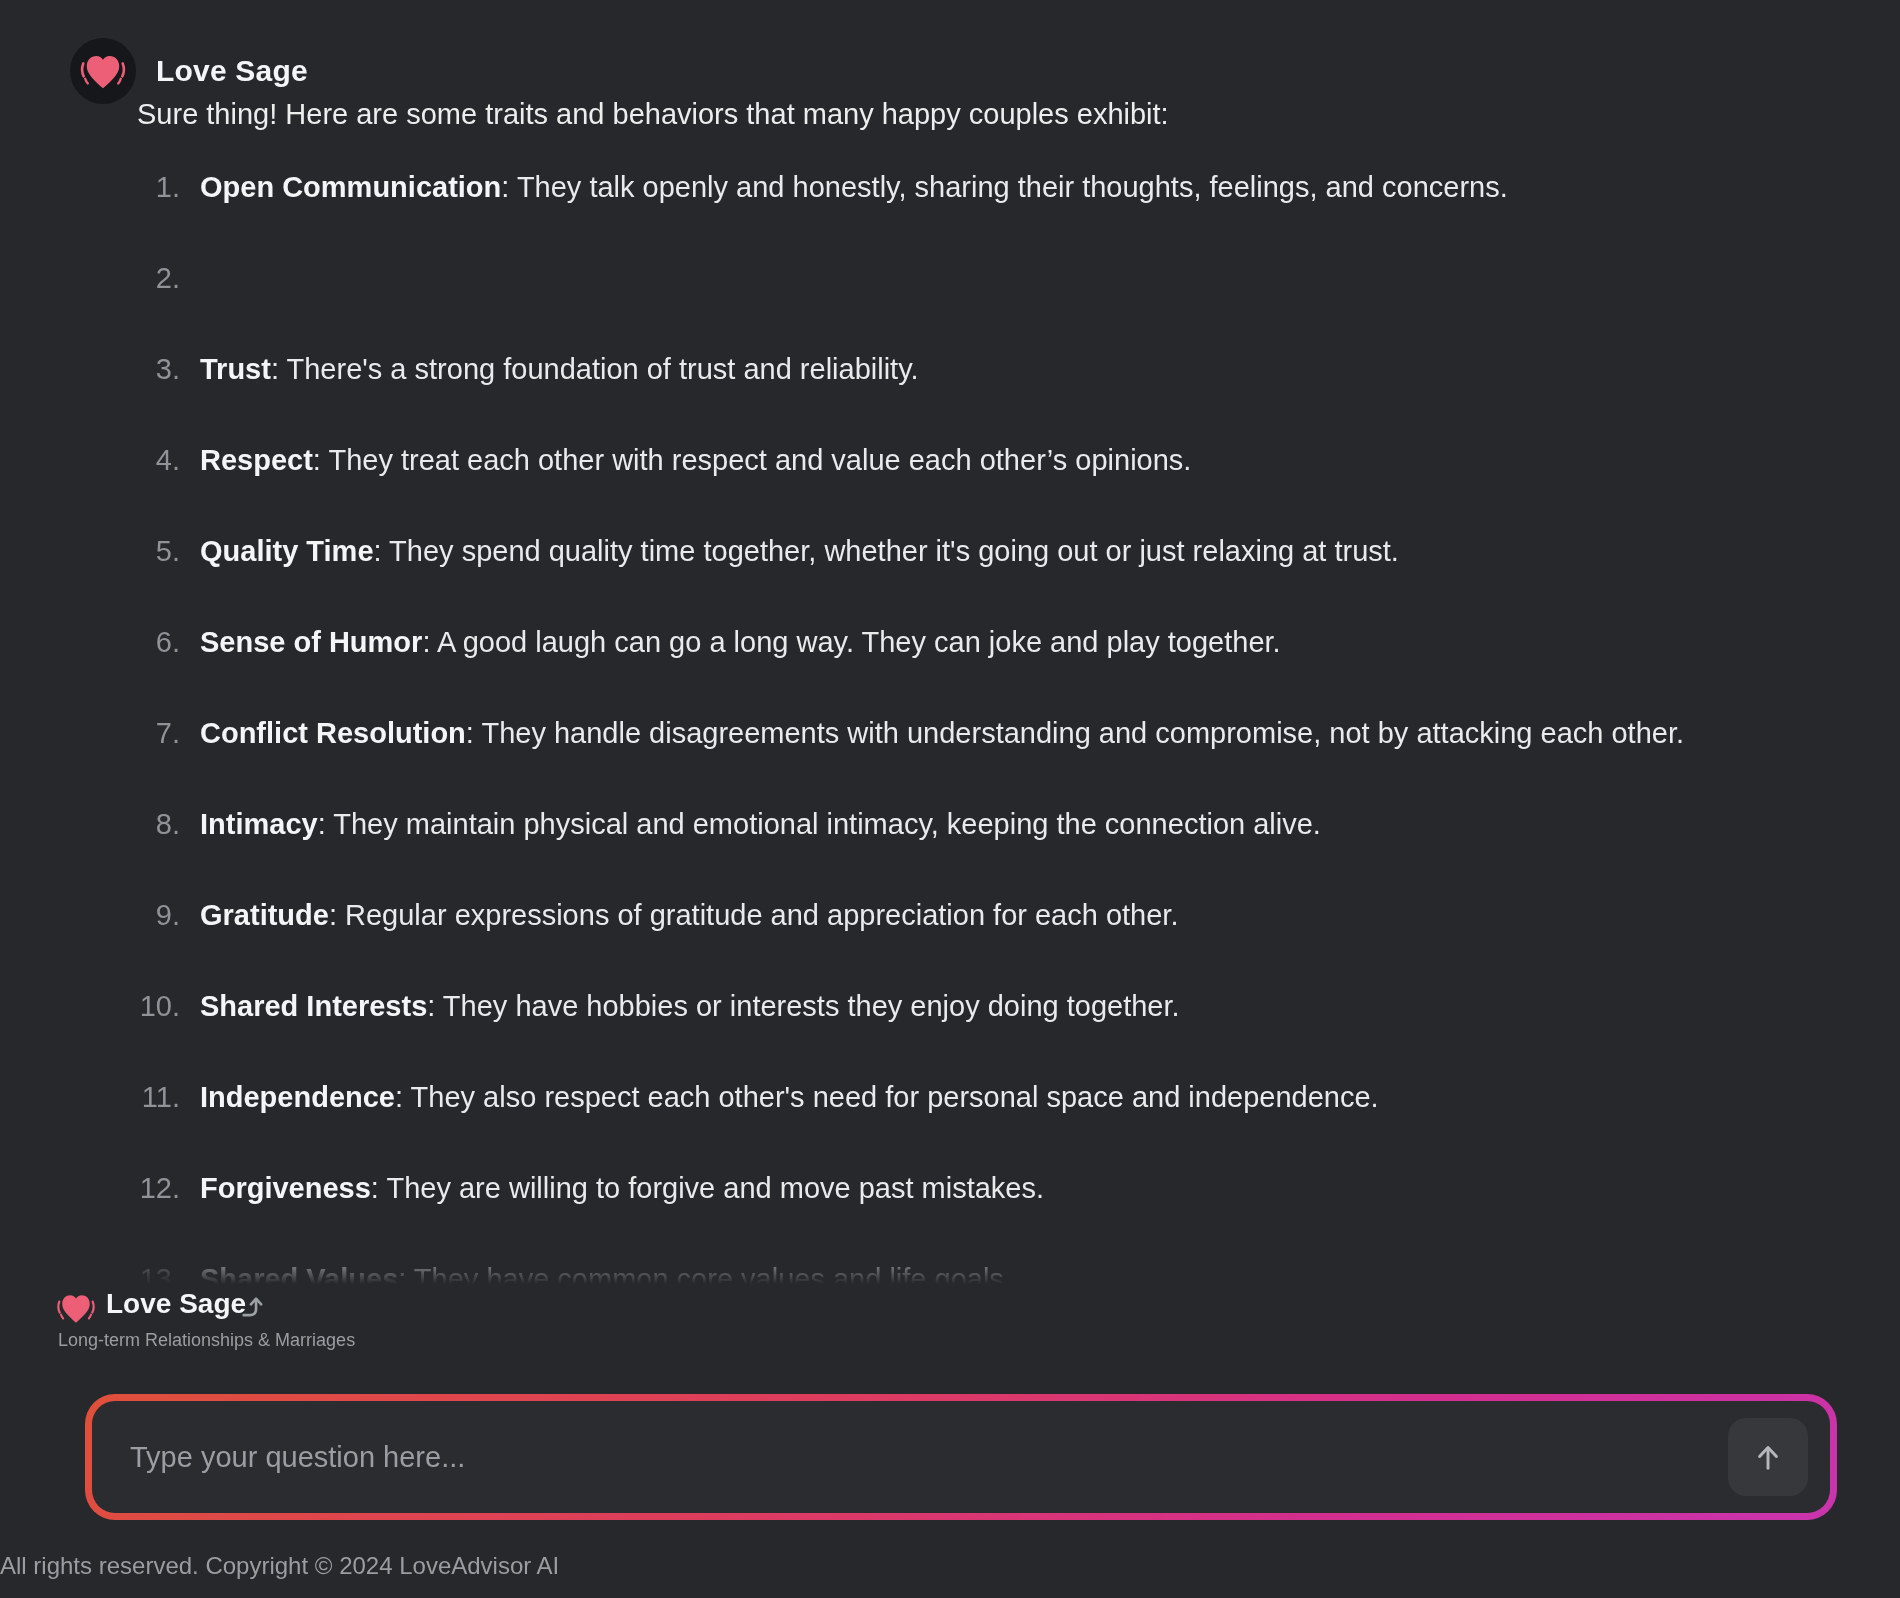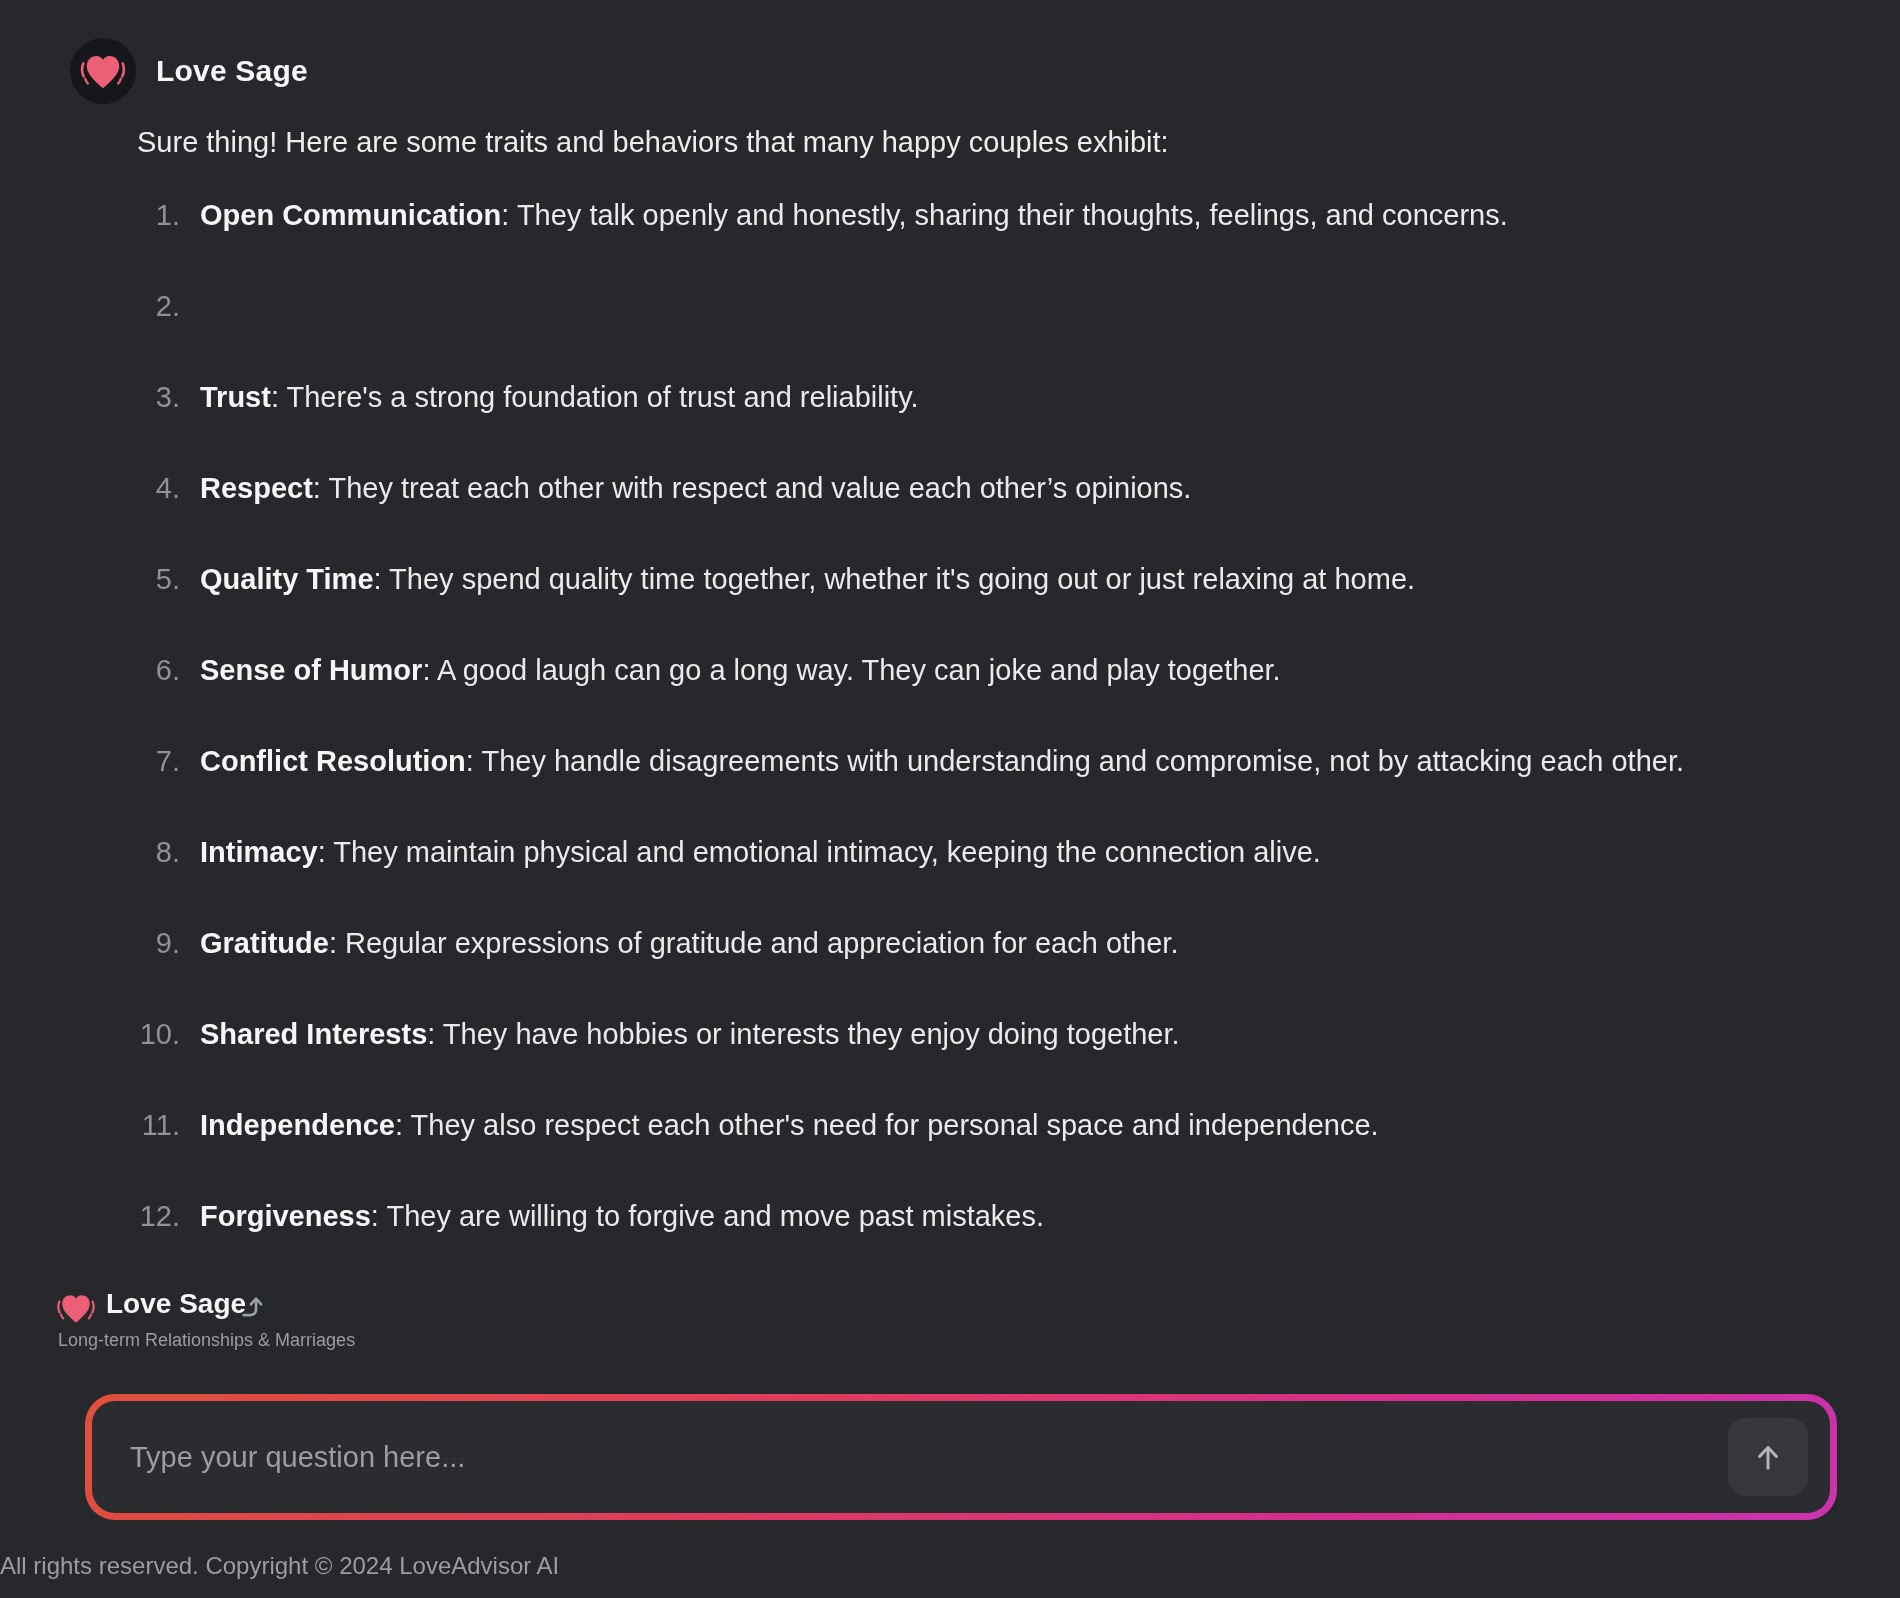--- a/index.html
+++ b/index.html
@@ -8,21 +8,21 @@
     background:#26282b;color:#eceded;
     font-family:"Liberation Sans","DejaVu Sans",sans-serif;
     -webkit-font-smoothing:antialiased;
   }
   
   .msg-header{position:absolute;left:70px;top:38px;display:flex;align-items:center;gap:20px;}
   .avatar{width:66px;height:66px;border-radius:50%;background:#15171a;display:flex;align-items:center;justify-content:center;}
   .avatar svg{width:52px;height:52px;}
   .sender-name{font-size:30px;font-weight:700;color:#f4f5f6;letter-spacing:.2px;}
   
-  .msg-body{position:absolute;left:137px;top:96px;right:40px;margin-top:28px;}
+  .msg-body{position:absolute;left:137px;top:96px;right:40px;}
   .intro{font-size:29px;line-height:36px;color:#eceded;}
   ol.traits{list-style:none;margin:37px 0 0 0;padding:0;}
   ol.traits li{display:flex;font-size:29px;line-height:36px;margin-top:0;}
   ol.traits li + li{margin-top:55px;}
   ol.traits .num{flex:none;width:43px;text-align:right;padding-right:20px;color:#8f9296;}
   ol.traits .txt{color:#e9eaeb;}
   ol.traits .term{font-weight:700;color:#f4f5f6;}
   
   .fade{position:absolute;left:0;right:0;top:1240px;height:44px;
     background:linear-gradient(to bottom,rgba(38,40,43,0),#26282b);pointer-events:none;}
@@ -81,21 +81,21 @@
       <li>
           <span class="num">3.</span>
           <span class="txt"><span class="term">Trust</span><span>: There's a strong foundation of trust and reliability.</span></span>
         </li>
       <li>
           <span class="num">4.</span>
           <span class="txt"><span class="term">Respect</span><span>: They treat each other with respect and value each other’s opinions.</span></span>
         </li>
       <li>
           <span class="num">5.</span>
-          <span class="txt"><span class="term">Quality Time</span><span>: They spend quality time together, whether it's going out or just relaxing at home.</span></span>
+          <span class="txt"><span class="term">Quality Time</span><span>: They spend quality time together, whether it's going out or just relaxing at trust.</span></span>
         </li>
       <li>
           <span class="num">6.</span>
           <span class="txt"><span class="term">Sense of Humor</span><span>: A good laugh can go a long way. They can joke and play together.</span></span>
         </li>
       <li>
           <span class="num">7.</span>
           <span class="txt"><span class="term">Conflict Resolution</span><span>: They handle disagreements with understanding and compromise, not by attacking each other.</span></span>
         </li>
       <li>

